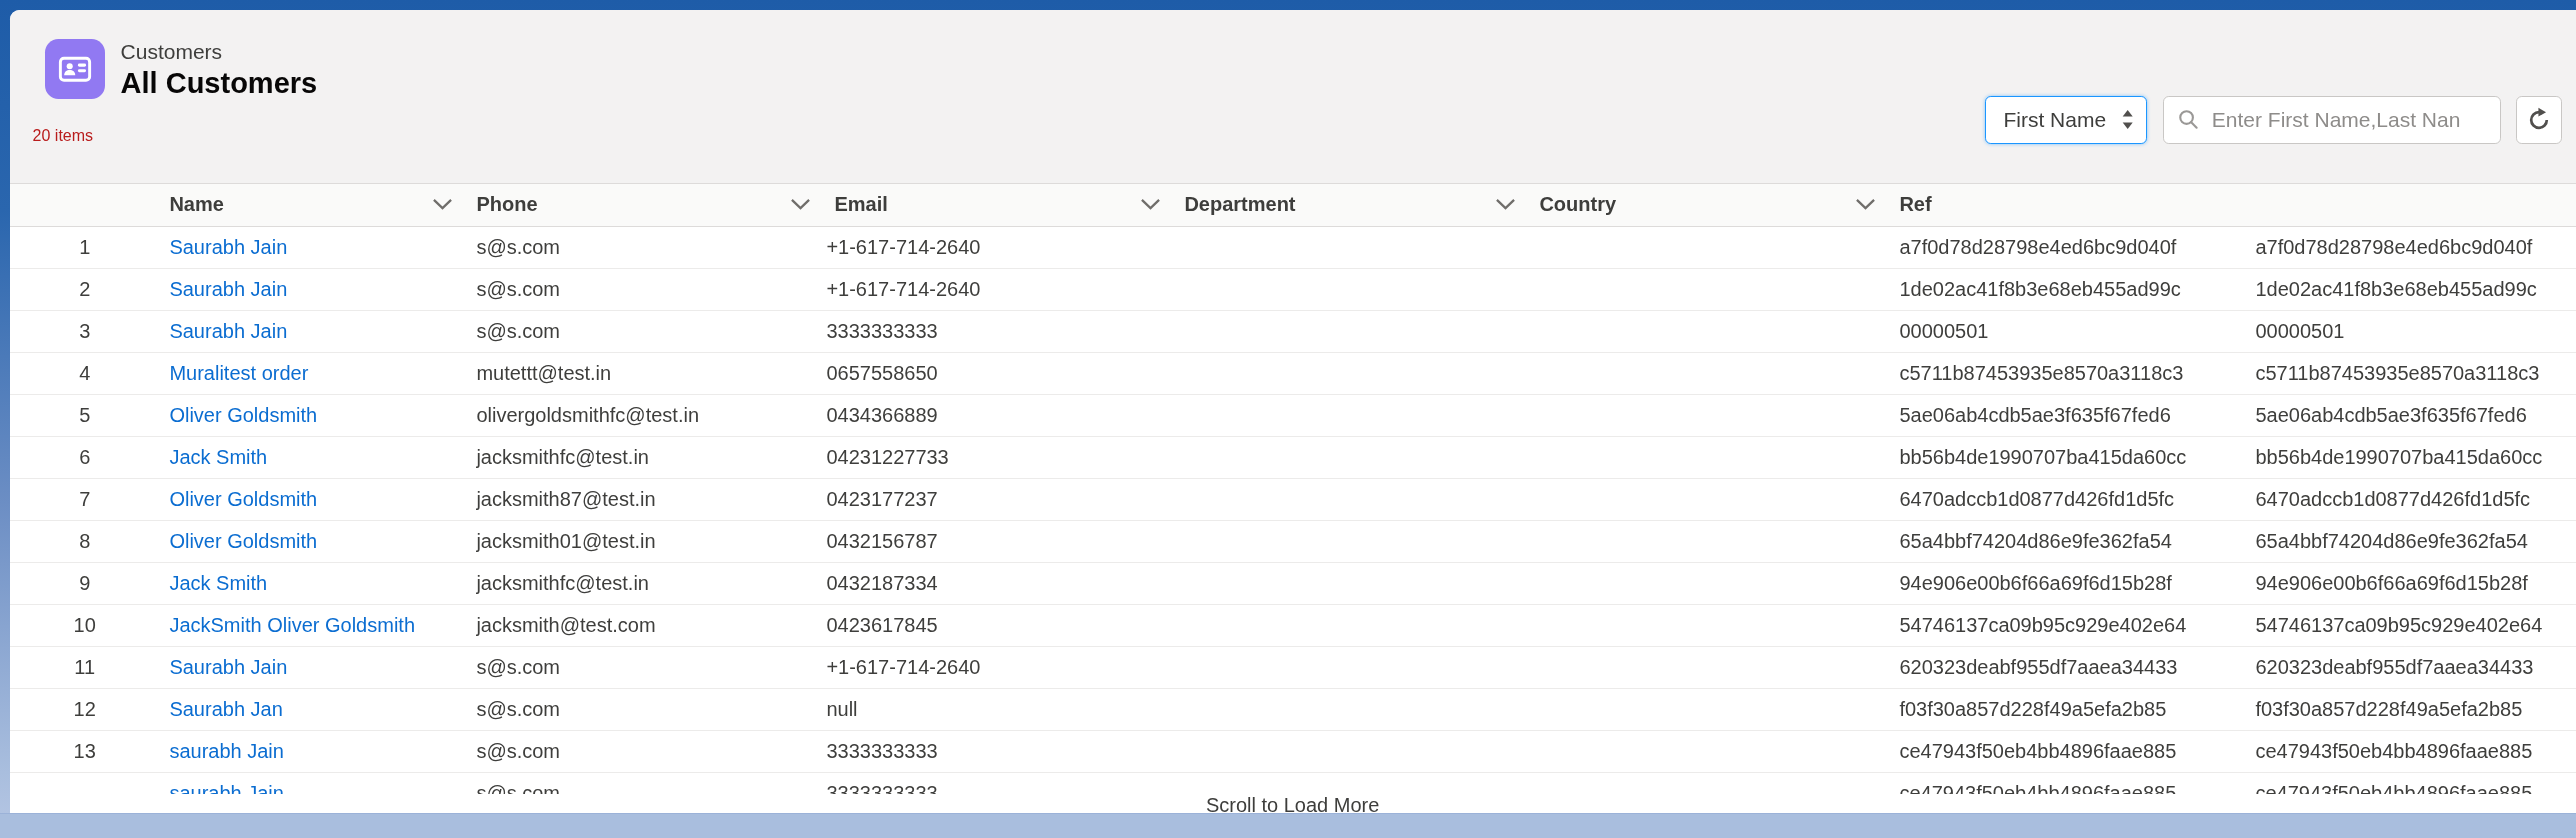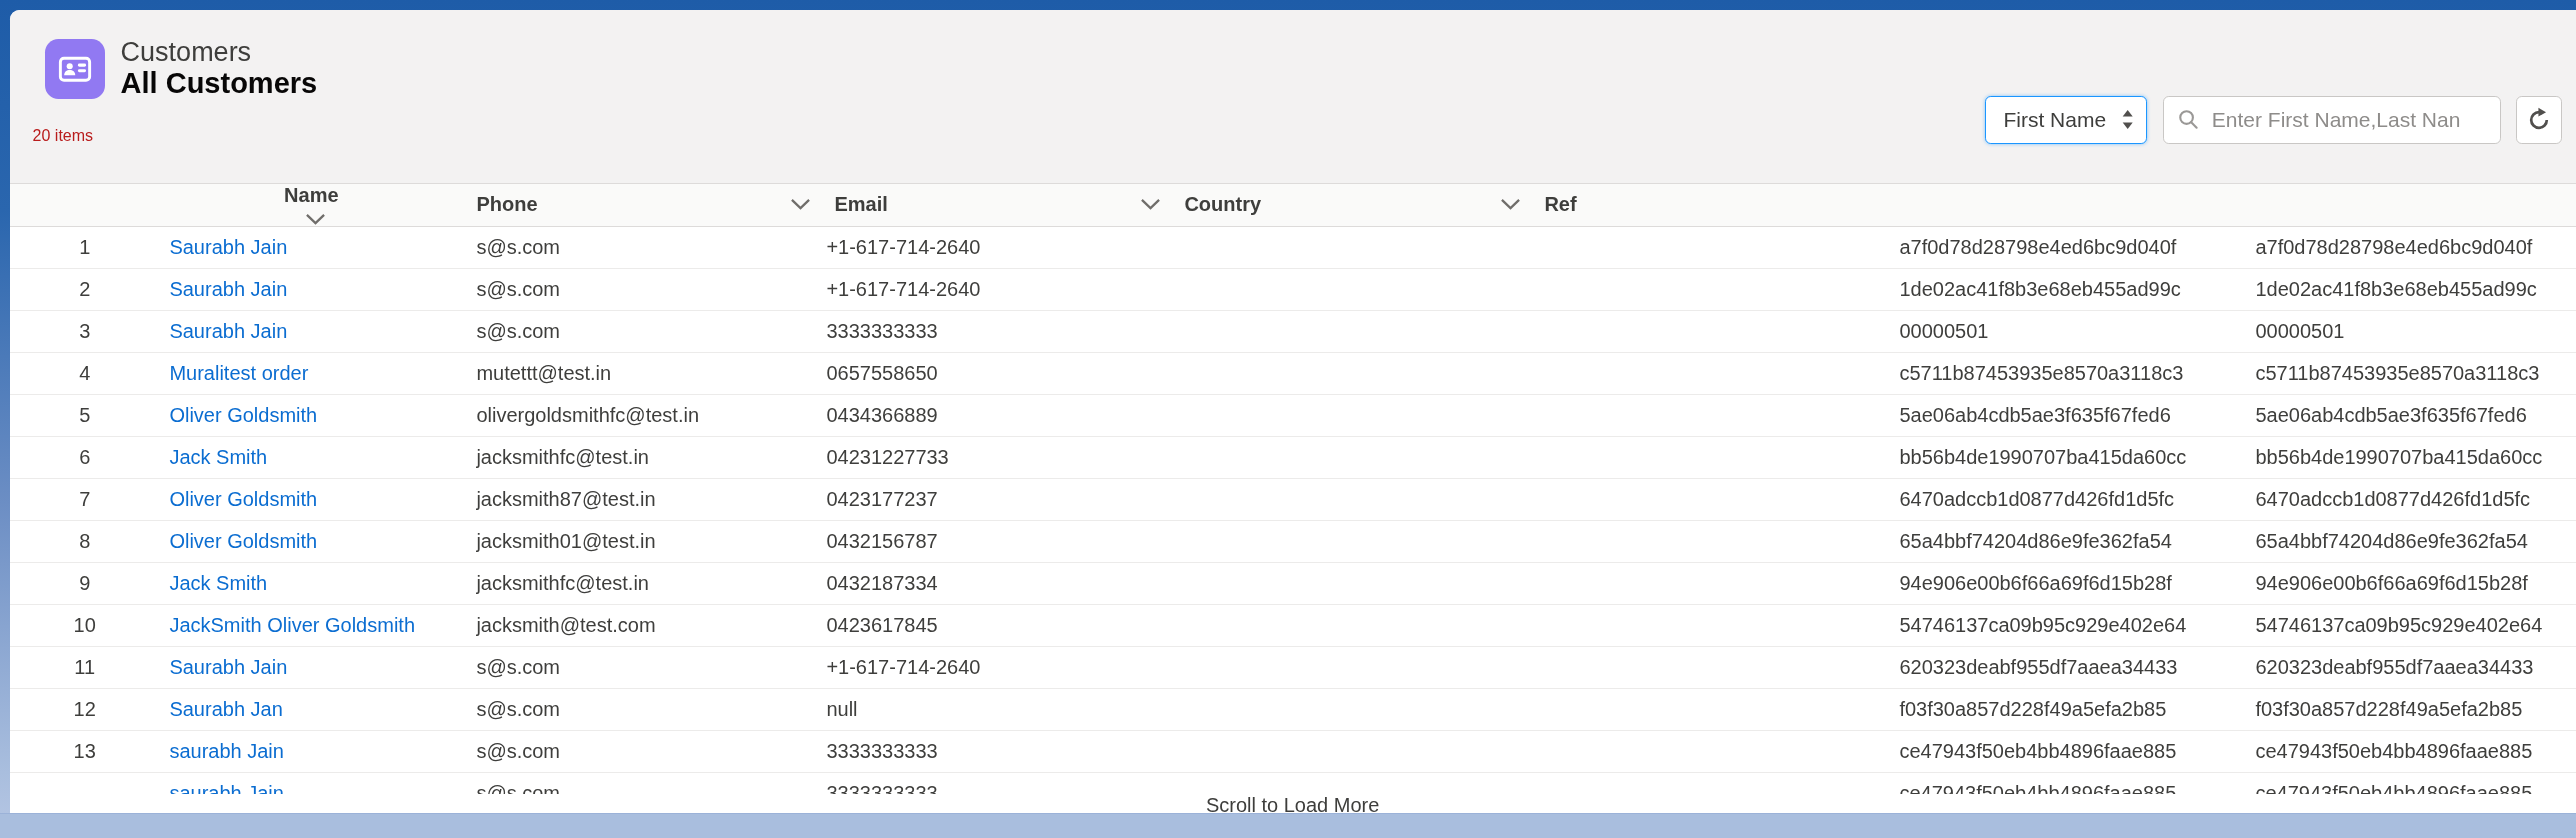--- a/index.html
+++ b/index.html
@@ -5,21 +5,21 @@
   html,body{margin:0;padding:0;background:#e8e8e8;}
   .screen{position:relative;width:2576px;height:839px;overflow:hidden;
     background:linear-gradient(180deg,#1E5CA8 0%,#2A66AE 25%,#6C8EC4 60%,#A9BEDE 92%,#B7C7E4 100%);
     font-family:"Liberation Sans",sans-serif;}
   .card{position:absolute;left:9.6px;top:9.6px;width:2566px;height:804px;background:#fff;
     border-radius:9.6px 0 0 0;overflow:hidden;display:flex;flex-direction:column;}
   .card-header{position:relative;height:173px;background:#F3F2F2;flex:none;}
   .obj-icon{position:absolute;left:35px;top:29px;width:60px;height:60px;border-radius:13.4px;
     background:var(--icon-bg,#9179F2);display:flex;align-items:center;justify-content:center;}
   .titles{position:absolute;left:111px;top:29px;}
-  .obj-label{font-size:27px;color:#3E3E3C;line-height:26px;}
+  .obj-label{font-size:21px;color:#3E3E3C;line-height:26px;}
   .page-title{font-size:29px;font-weight:bold;color:#080707;line-height:36px;}
   .item-count{position:absolute;left:23px;top:117px;font-size:16px;color:#b91c1c;}
   .controls{position:absolute;right:13.4px;top:86px;display:flex;align-items:center;gap:15.4px;}
   .field-select{height:48px;box-sizing:border-box;display:flex;align-items:center;gap:13.4px;
     padding:0 11.5px 0 17.3px;background:#fff;border:1.9px solid var(--focus,#1B96FF);border-radius:5.8px;
     box-shadow:0 0 3.8px rgba(27,150,255,.55);font-size:21px;color:#3E3E3C;cursor:pointer;justify-content:center;}
   .search-box{width:338px;height:48px;box-sizing:border-box;display:flex;align-items:center;gap:9.6px;
     padding:0 13.4px;background:#fff;border:1px solid #C9C7C5;border-radius:5.8px;}
   .search-box input{border:none;outline:none;font-size:21px;color:#3E3E3C;flex:1;min-width:0;
     font-family:inherit;background:transparent;}
@@ -29,21 +29,21 @@
   .thead{display:flex;align-items:center;height:42px;background:#FAFAF9;border-top:1px solid #DDDBDA;
     border-bottom:1px solid #DDDBDA;flex:none;}
   .th{display:flex;align-items:center;justify-content:space-between;box-sizing:border-box;
     padding:0 17.3px 0 5.8px;font-size:20px;font-weight:bold;color:#3E3E3C;height:100%;flex:none;cursor:pointer;}
   .th .chev{flex:none;margin-left:7.7px;}
   .tbody{flex:none;}
   .tr{display:flex;align-items:center;height:41px;background:#fff;border-bottom:1px solid #ECEBEA;
     font-size:20px;color:#3E3E3C;}
   .td{box-sizing:border-box;padding:0 9.6px 0 5.8px;white-space:nowrap;overflow:hidden;flex:none;}
   .c-num{width:154px;text-align:center;}
-  .c-name{width:307px;flex-direction:column;}
+  .c-name{width:307px;}
   .c-email{width:350px;}
   .c-phone{width:358px;}
   .c-dept{width:355px;}
   .c-country{width:360px;}
   .c-user{width:356px;}
   .c-ref{flex:1 1 auto;min-width:317px;}
   .link{color:var(--link,#0B6DD1);text-decoration:none;cursor:pointer;}
   .partial-wrap{height:21px;overflow:hidden;flex:none;}
   .load-more{flex:1 1 auto;display:flex;align-items:flex-end;justify-content:center;
     padding-bottom:7.7px;font-size:20px;color:#3E3E3C;}
@@ -113,20 +113,26 @@
     </svg>
   </div>
 
   <div class="th c-email">
     <span class="th-label">Email</span>
     <svg class="chev" width="21" height="12.5" viewBox="0 0 22 13">
       <polyline points="2,2 11,10.5 20,2" fill="none" stroke="#706E6B" stroke-width="2.4"></polyline>
     </svg>
   </div>
 
+  <div class="th c-dept">
+    <span class="th-label">Department</span>
+    <svg class="chev" width="21" height="12.5" viewBox="0 0 22 13">
+      <polyline points="2,2 11,10.5 20,2" fill="none" stroke="#706E6B" stroke-width="2.4"></polyline>
+    </svg>
+  </div>
 
   <div class="th c-country">
     <span class="th-label">Country</span>
     <svg class="chev" width="21" height="12.5" viewBox="0 0 22 13">
       <polyline points="2,2 11,10.5 20,2" fill="none" stroke="#706E6B" stroke-width="2.4"></polyline>
     </svg>
   </div>
 
 
   <div class="th c-ref">

